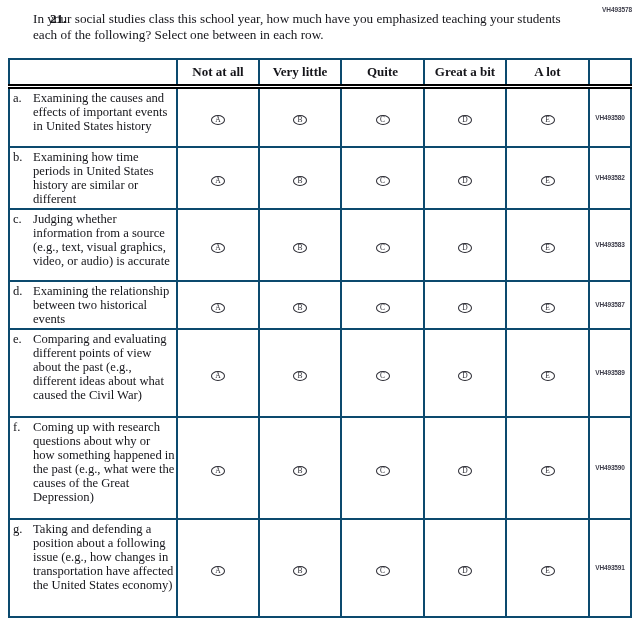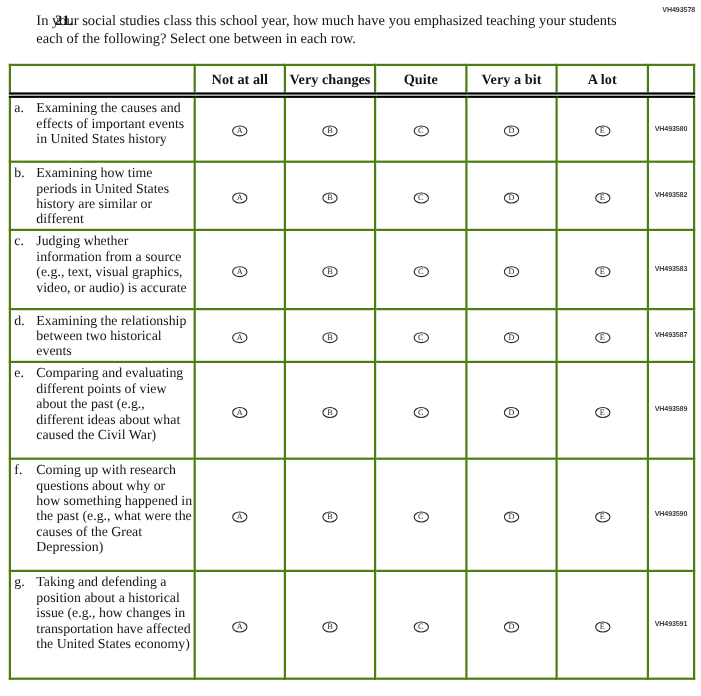--- a/index.html
+++ b/index.html
@@ -35,21 +35,21 @@
   .qbold { font-weight: 400; }
 
   table.grid {
     position: absolute;
     top: 58px;
     left: 8px;
     width: 622px;
     border-collapse: collapse;
     table-layout: fixed;
   }
-  .grid th, .grid td { border: 2px solid #4d7c0f; padding: 0; }
+  .grid th, .grid td { border: 2px solid #0c4a6e; padding: 0; }
   .grid thead th {
     border-bottom: 5px double #000;
     height: 24px;
     font-size: 13px;
     font-weight: 700;
     text-align: center;
     vertical-align: middle;
     font-family: "Liberation Serif", serif;
     color: #15151a;
   }
@@ -117,23 +117,23 @@
       <col style="width:82px">
       <col style="width:83px">
       <col style="width:82px">
       <col style="width:83px">
       <col style="width:42px">
     </colgroup>
     <thead>
       <tr>
         <th></th>
         <th>Not at all</th>
-          <th>Very changes</th>
+          <th>Very little</th>
           <th>Quite</th>
-          <th>Very a bit</th>
+          <th>Great a bit</th>
           <th>A lot</th>
           <th></th>
       </tr>
     </thead>
     <tbody>
         <tr>
       <td class="stem">
         <div class="stem-flex">
           <span class="stem-letter">a.</span>
           <span class="stem-text">Examining the causes and effects of important events in United States history</span>
@@ -213,21 +213,21 @@
           <td class="opt"><span class="bubble">B</span></td>
           <td class="opt"><span class="bubble">C</span></td>
           <td class="opt"><span class="bubble">D</span></td>
           <td class="opt"><span class="bubble">E</span></td>
           <td class="code">VH493590</td>
     </tr>
         <tr>
       <td class="stem">
         <div class="stem-flex">
           <span class="stem-letter">g.</span>
-          <span class="stem-text">Taking and defending a position about a historical issue (e.g., how changes in transportation have affected the United States economy)</span>
+          <span class="stem-text">Taking and defending a position about a following issue (e.g., how changes in transportation have affected the United States economy)</span>
         </div>
       </td>
       <td class="opt"><span class="bubble">A</span></td>
           <td class="opt"><span class="bubble">B</span></td>
           <td class="opt"><span class="bubble">C</span></td>
           <td class="opt"><span class="bubble">D</span></td>
           <td class="opt"><span class="bubble">E</span></td>
           <td class="code">VH493591</td>
     </tr>
       </tbody>

